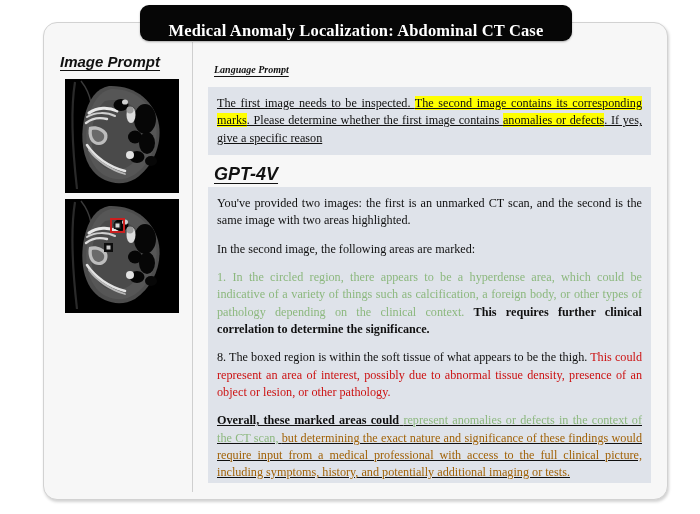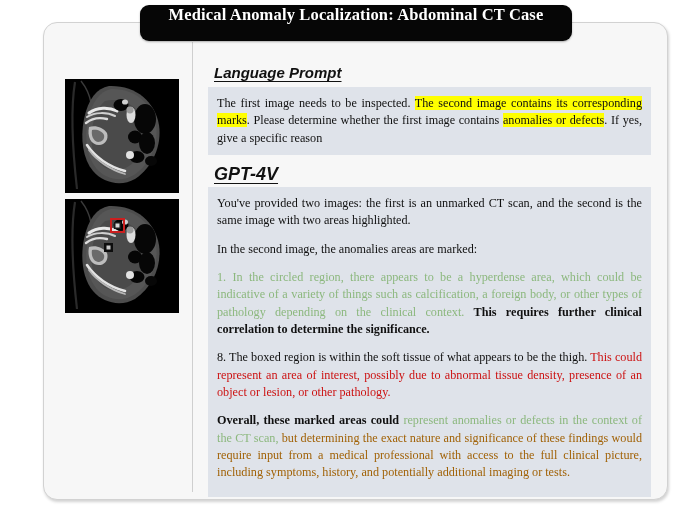--- a/index.html
+++ b/index.html
@@ -32,21 +32,21 @@
   
   #title-badge {
     position: absolute;
     left: 140px;
     top: 5px;
     width: 432px;
     height: 36px;
     background: #060606;
     border-radius: 9px;
     display: flex;
-    align-items: flex-start;
+    align-items: flex-end;
     justify-content: center;
     z-index: 5;
     box-shadow: 0 1px 2px rgba(0,0,0,0.3);
   }
   #title-badge .title-text {
     color: #ffffff;
     font-family: "Liberation Serif", serif;
     font-weight: bold;
     font-size: 16.5px;
     letter-spacing: 0.15px;
@@ -92,21 +92,22 @@
   #image-prompt-heading {
     position: absolute;
     left: 16px;
     top: 30px;
     font-size: 15px;
   }
   #language-prompt-heading {
     position: absolute;
     left: 14px;
     top: 41px;
-    font-size: 15px;
+    font-size: 10px;
+    font-family: Liberation Serif, serif;
   }
   #gpt4v-heading {
     position: absolute;
     left: 14px;
     top: 141px;
     font-size: 18px;
   }
 
   
   .ct-frame {
@@ -130,44 +131,45 @@
     background: #dfe3ea;
     box-sizing: border-box;
     padding: 8px 9px 8px 9px;
     font-family: "Liberation Serif", serif;
     font-size: 12.2px;
     line-height: 1.42;
     color: #101010;
     text-align: justify;
   }
   #language-prompt-box { top: 64px; }
-  #gpt4v-box { top: 164px; padding-bottom: 15px; }
+  #gpt4v-box { top: 164px; padding-bottom: 1px; }
 
   .hl { background: #ffff00; }
   .para { margin: 0 0 11px 0; }
-  .para:last-child { margin-bottom: 0; }
+  .para:last-child { margin-bottom: 0; text-decoration: underline; }
   .green { color: #8cb87e; }
   .red { color: #cc1111; }
   .blue { color: #a16207; }
   .blk { color: #101010; }
   .bld { font-weight: bold; }
 </style>
 </head>
 <body>
 
 <div id="outer-card"></div>
 
 <div id="title-badge">
   <span class="title-text">Medical Anomaly Localization: Abdominal CT Case</span>
 </div>
 
 <div id="panel-divider"></div>
 
 <div id="left-panel">
 
+  <span id="image-prompt-heading" class="section-heading">Image Prompt</span>
 
   <div id="ct-image-1" class="ct-frame">
     <svg class="ct-svg" viewBox="0 0 114 114">
       <rect x="0" y="0" width="114" height="114" fill="#000000"></rect>
 
       <path d="M10 3 Q 4 40 12 110" stroke="#2a2a2a" stroke-width="2.2" fill="none"></path>
       <path d="M16 2 Q 24 12 26 24" stroke="#3a3a3a" stroke-width="1.4" fill="none"></path>
 
       <path d="M44 7 C 70 6, 90 22, 94 46 C 97 66, 88 88, 70 100 C 56 108, 38 104, 28 92
                C 18 80, 15 60, 19 40 C 23 20, 32 9, 44 7 Z" fill="#4d4d4d"></path>
@@ -255,21 +257,21 @@
 
   <span id="gpt4v-heading" class="section-heading">GPT-4V</span>
 
   <div id="gpt4v-box" class="text-box">
 
     <p class="para">
       <span class="blk">You've provided two images: the first is an unmarked CT scan, and the second is the same image with two areas highlighted.</span>
     </p>
 
     <p class="para">
-      <span class="blk">In the second image, the anomalies areas are marked:</span>
+      <span class="blk">In the second image, the following areas are marked:</span>
     </p>
 
     <p class="para">
       <span class="green">1. In the circled region, there appears to be a hyperdense area, which could be indicative of a variety of things such as calcification, a foreign body, or other types of pathology depending on the clinical context.</span><span class="blk"> </span><span class="blk bld">This requires further clinical correlation to determine the significance.</span>
     </p>
 
     <p class="para">
       <span class="blk">8. The boxed region is within the soft tissue of what appears to be the thigh.</span><span class="blk"> </span><span class="red">This could represent an area of interest, possibly due to abnormal tissue density, presence of an object or lesion, or other pathology.</span>
     </p>
 

